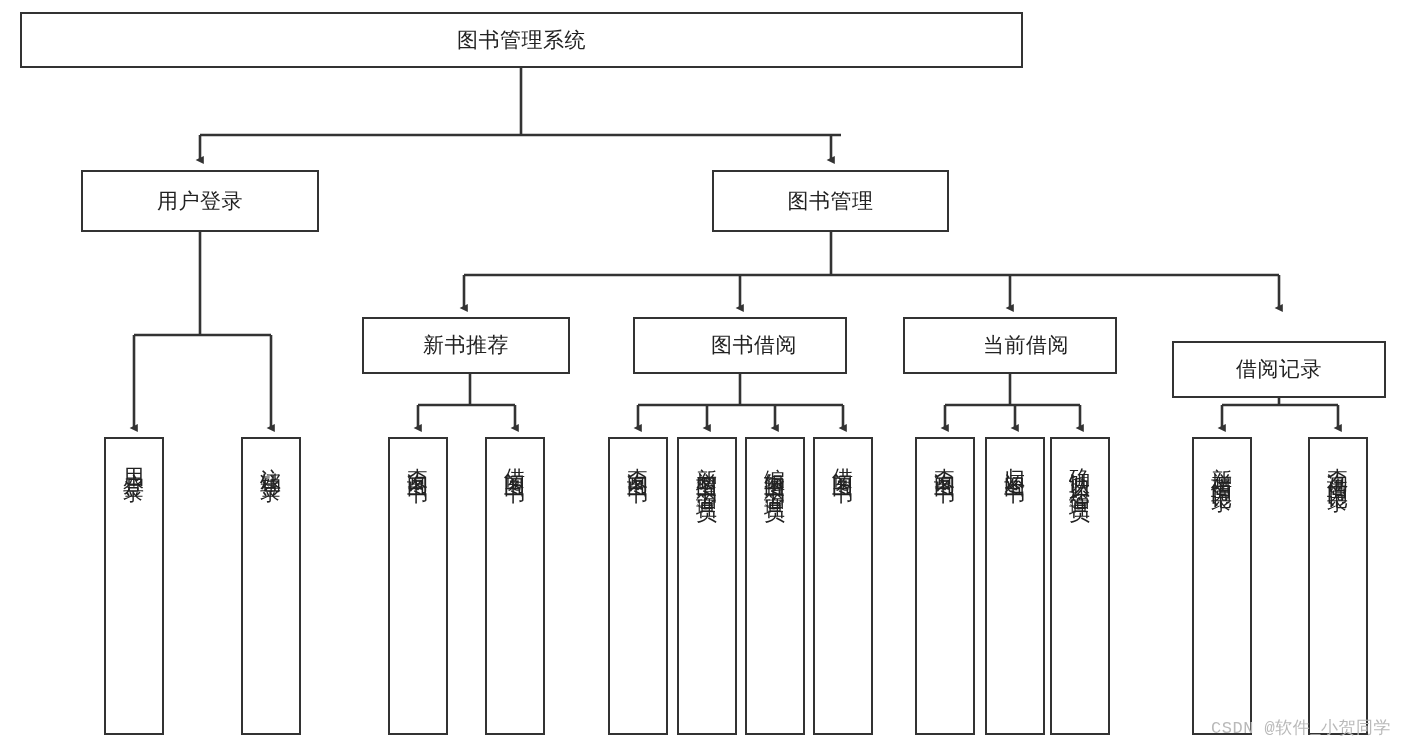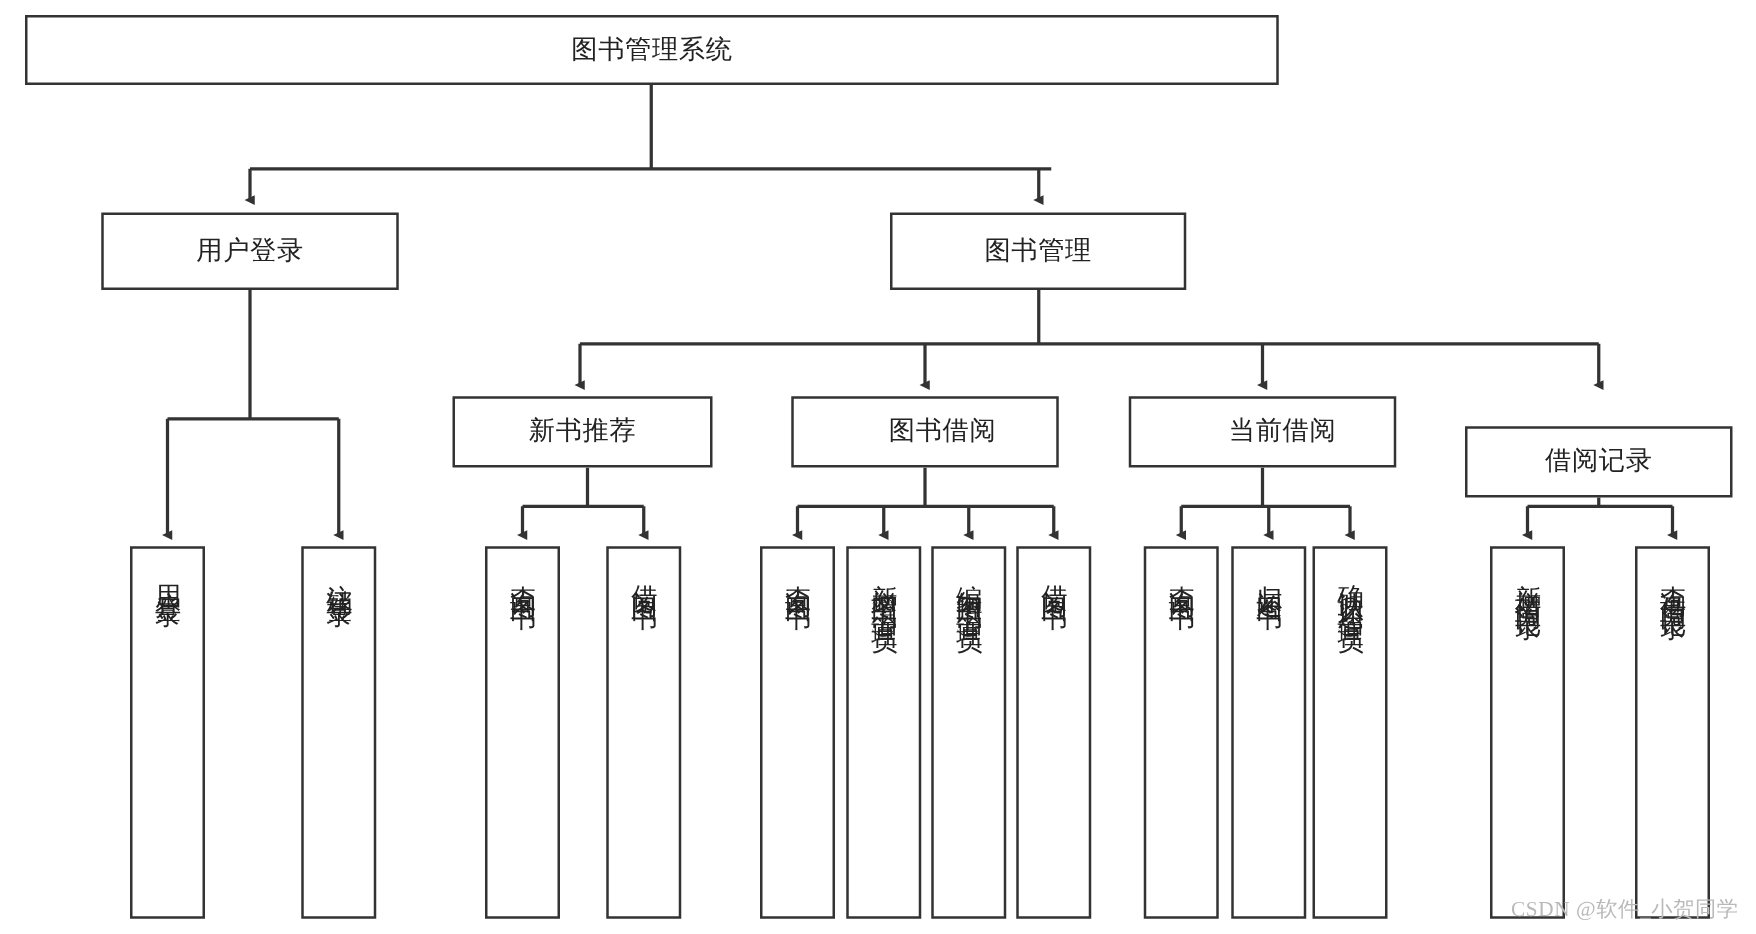--- a/index.html
+++ b/index.html
@@ -58,21 +58,21 @@
   }
   .watermark {
     position: absolute;
     right: 14px;
     bottom: 8px;
     font-size: 17px;
     color: #b9b9b9;
     letter-spacing: 0.5px;
     white-space: nowrap;
     z-index: 3;
-    font-family: Liberation Serif, serif;
+    font-family: Liberation Mono, monospace;
   }
 </style>
 </head>
 <body>
 
 <div id="diagram-root">
 
   <svg id="connectors" viewBox="0 0 1405 747">
     <defs>
       <marker id="arrow" markerWidth="9" markerHeight="9" refX="4.5" refY="4.2" orient="auto" markerUnits="userSpaceOnUse">

